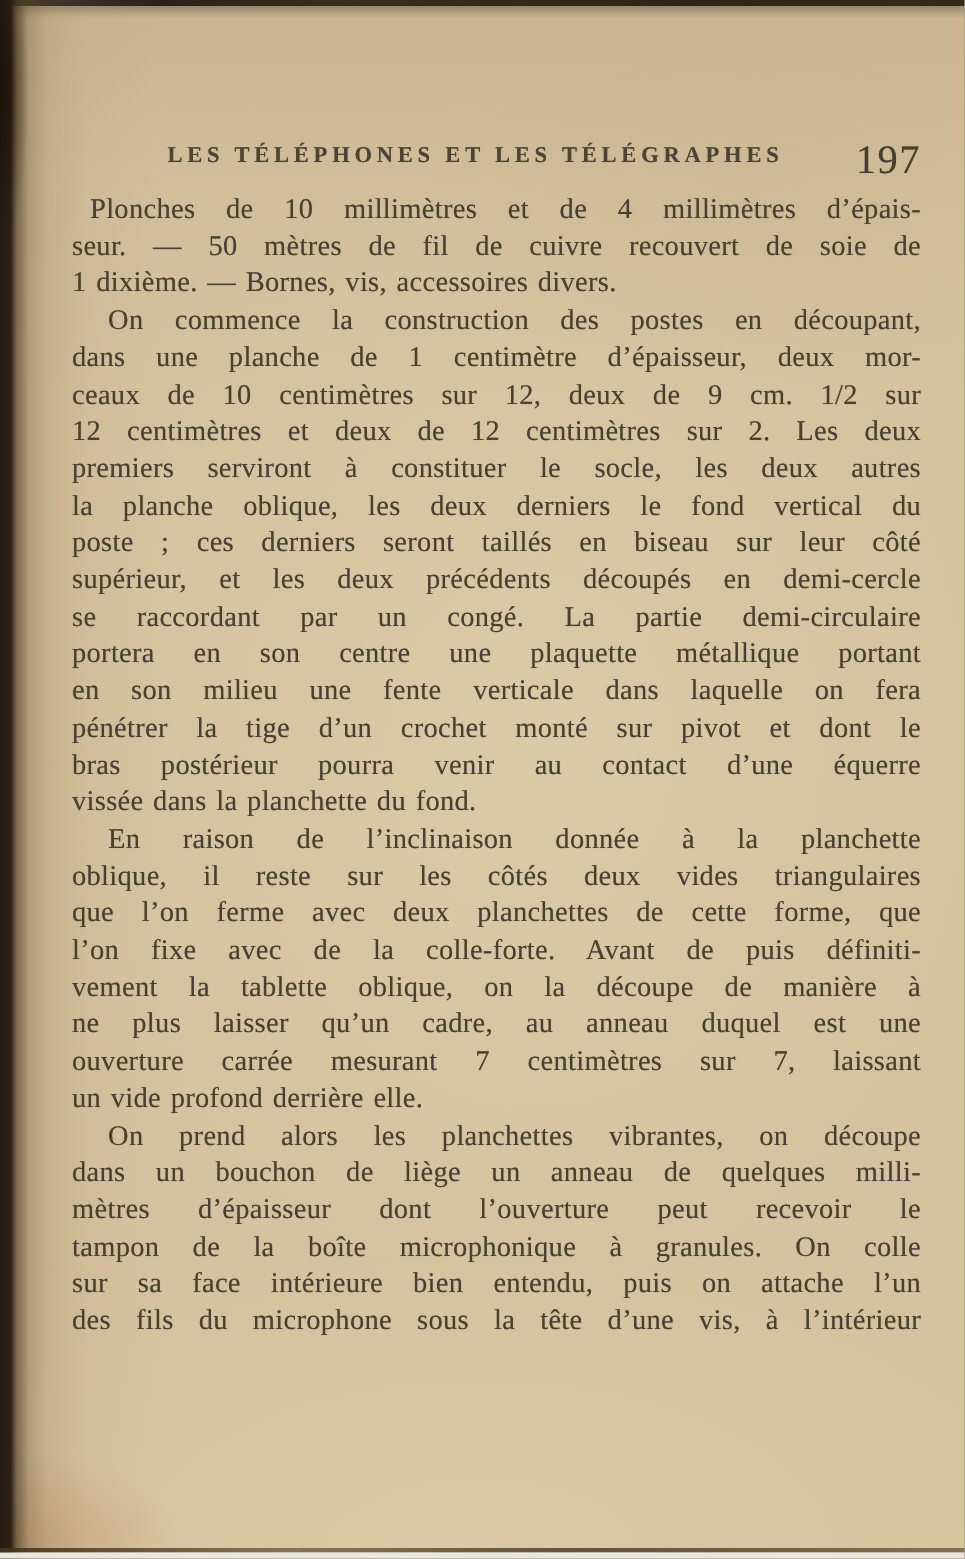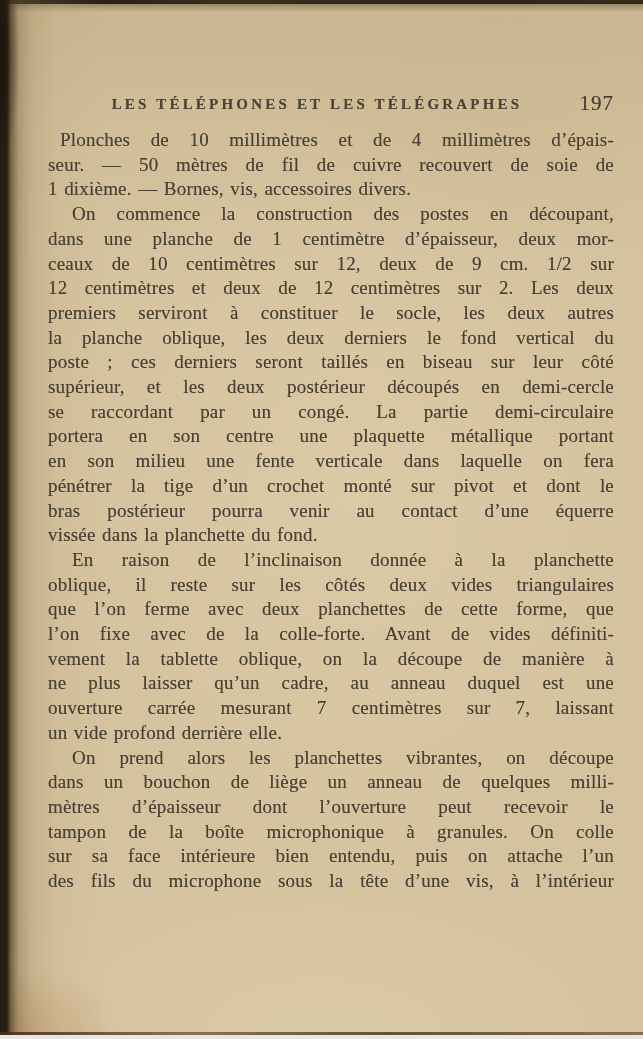--- a/index.html
+++ b/index.html
@@ -66,21 +66,21 @@
     transform: translateX(-14px);
     font-size: 15px;
     font-weight: bold;
     letter-spacing: 3.2px;
     color: #4b4438;
     white-space: nowrap;
     text-shadow: 0 0 0.5px rgba(70,58,40,0.55);
   }
   .page-number {
     position: absolute; right: 0; top: -4px;
-    font-size: 21px;
+    font-size: 27px;
     letter-spacing: 1px;
     color: #453f33;
     text-shadow: 0 0 0.5px rgba(70,58,40,0.5);
   }
   .body-text {
     margin-top: 9px;
     font-size: 19px;
     line-height: 24.7px;
     letter-spacing: 0.2px;
     word-spacing: 1.5px;
@@ -119,33 +119,33 @@
           <div class="line last">1 dixième. — Bornes, vis, accessoires divers.</div>
         </div>
         <div class="paragraph">
           <div class="line first">On commence la construction des postes en découpant,</div>
           <div class="line">dans une planche de 1 centimètre d’épaisseur, deux mor-</div>
           <div class="line">ceaux de 10 centimètres sur 12, deux de 9 cm. 1/2 sur</div>
           <div class="line">12 centimètres et deux de 12 centimètres sur 2. Les deux</div>
           <div class="line">premiers serviront à constituer le socle, les deux autres</div>
           <div class="line">la planche oblique, les deux derniers le fond vertical du</div>
           <div class="line">poste ; ces derniers seront taillés en biseau sur leur côté</div>
-          <div class="line">supérieur, et les deux postérieur découpés en demi-cercle</div>
+          <div class="line">supérieur, et les deux précédents découpés en demi-cercle</div>
           <div class="line">se raccordant par un congé. La partie demi-circulaire</div>
           <div class="line">portera en son centre une plaquette métallique portant</div>
           <div class="line">en son milieu une fente verticale dans laquelle on fera</div>
           <div class="line">pénétrer la tige d’un crochet monté sur pivot et dont le</div>
           <div class="line">bras postérieur pourra venir au contact d’une équerre</div>
           <div class="line last">vissée dans la planchette du fond.</div>
         </div>
         <div class="paragraph">
           <div class="line first">En raison de l’inclinaison donnée à la planchette</div>
           <div class="line">oblique, il reste sur les côtés deux vides triangulaires</div>
           <div class="line">que l’on ferme avec deux planchettes de cette forme, que</div>
-          <div class="line">l’on fixe avec de la colle-forte. Avant de vides définiti-</div>
+          <div class="line">l’on fixe avec de la colle-forte. Avant de puis définiti-</div>
           <div class="line">vement la tablette oblique, on la découpe de manière à</div>
           <div class="line">ne plus laisser qu’un cadre, au anneau duquel est une</div>
           <div class="line">ouverture carrée mesurant 7 centimètres sur 7, laissant</div>
           <div class="line last">un vide profond derrière elle.</div>
         </div>
         <div class="paragraph">
           <div class="line first">On prend alors les planchettes vibrantes, on découpe</div>
           <div class="line">dans un bouchon de liège un anneau de quelques milli-</div>
           <div class="line">mètres d’épaisseur dont l’ouverture peut recevoir le</div>
           <div class="line">tampon de la boîte microphonique à granules. On colle</div>

